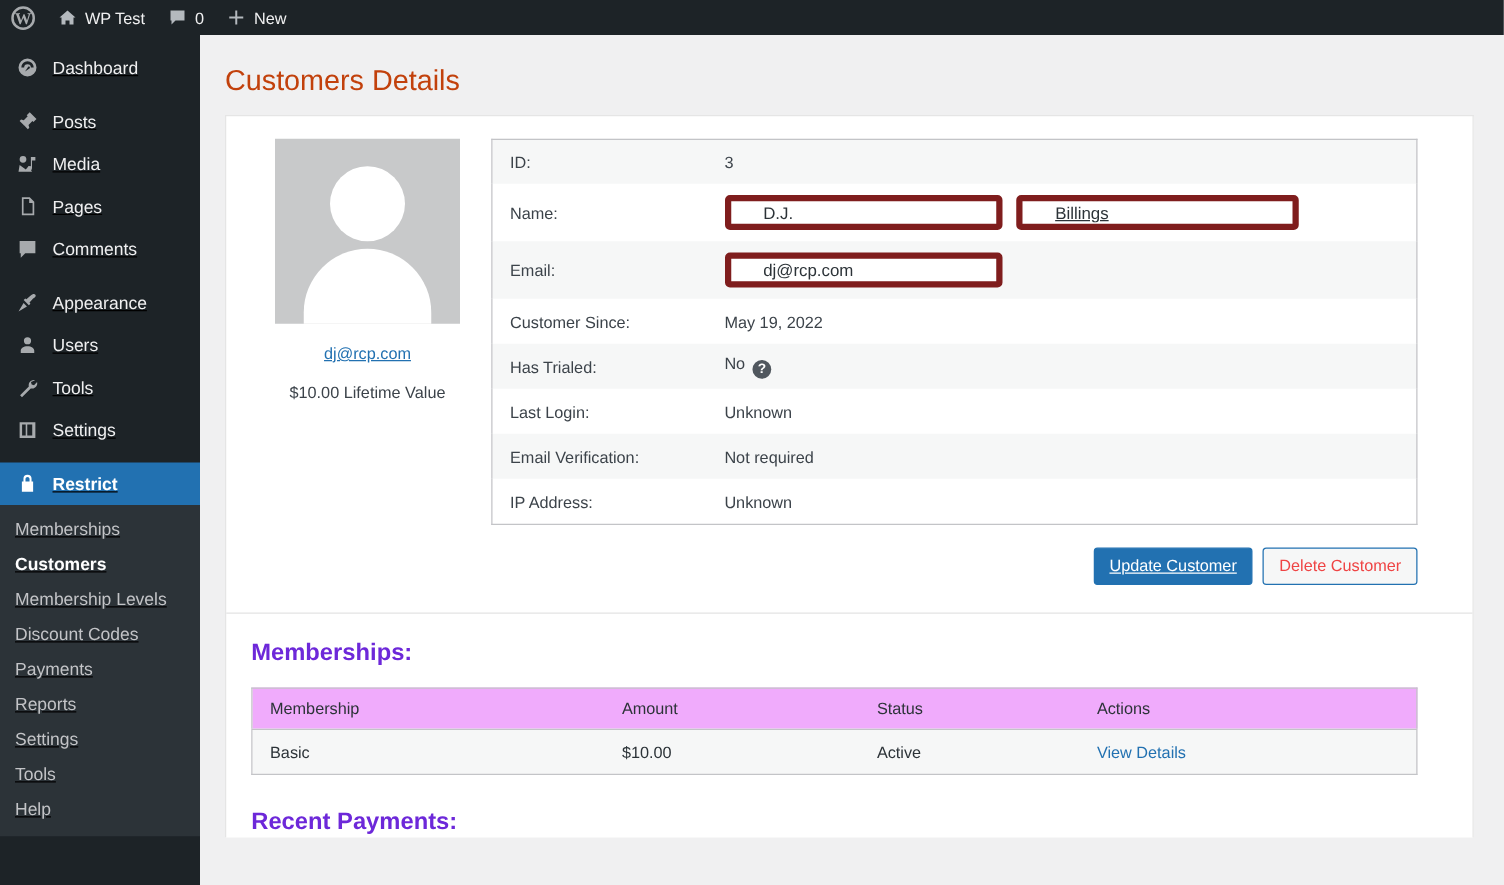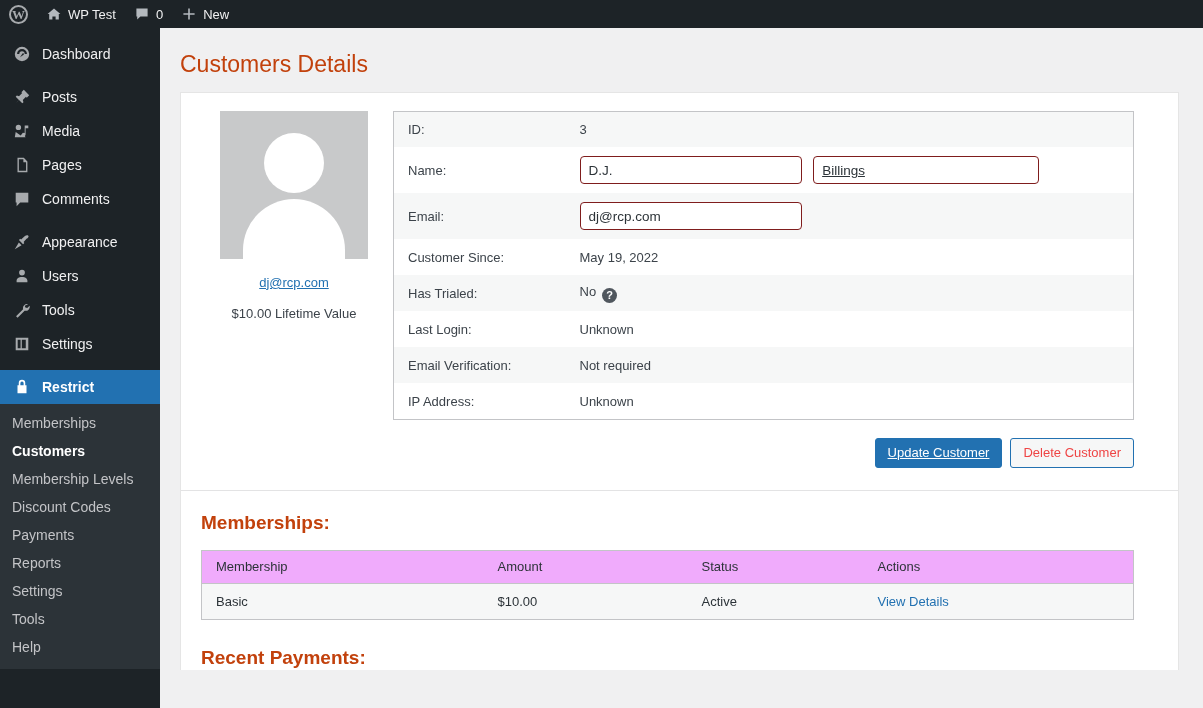--- a/index.html
+++ b/index.html
@@ -40,20 +40,21 @@
   }
   .ico-svg { display:block; fill:#b4b9be; }
 
   
   #adminmenu {
     position: absolute; top: 28px; left: 0;
     width: 160px; height: 680px;
     background: #1d2327;
     z-index: 20;
     font-size: 14px;
+    text-decoration: underline;
   }
   .menu-item {
     display: flex; align-items: center;
     height: 34px; padding-left: 12px;
     color: #f0f0f1; text-decoration: none;
     position: relative;
   }
   .menu-item .mi-icon {
     width: 20px; height: 20px; margin-right: 10px;
     display: flex; align-items: center; justify-content: center;
@@ -158,26 +159,26 @@
   table.form-table td {
     font-size: 13px;
     color: #3c434a;
     padding: 0 10px 0 0;
     vertical-align: middle;
     height: 36px;
   }
   tr.tall th, tr.tall td { height: 46px; }
   .txt-input {
     height: 28px;
-    border: 1px solid #7f1d1d;
+    border: 5px solid #7f1d1d;
     border-radius: 4px;
     background: #fff;
     font-size: 13.5px;
     color: #2c3338;
-    padding: 0 8px;
+    padding: 0 26px;
     font-family: "Liberation Sans", sans-serif;
     box-shadow: 0 0 0 transparent;
   }
   .in-name { width: 222px; }
   .in-last { width: 226px; margin-left: 8px; text-decoration: underline; }
   .in-email { width: 222px; }
   .help-tip {
     display: inline-flex; align-items: center; justify-content: center;
     width: 15px; height: 15px;
     background: #50575e; color: #fff;
@@ -209,21 +210,21 @@
   }
   .btn-secondary {
     background: #f6f7f7; border: 1px solid #2271b1; color: #ef4444;
   }
 
   .section-div { border-top: 1px solid #e3e3e4; }
 
   .section { padding: 20px 44px 0 20px; }
   .section h2 {
     margin: 0 0 14px 0;
-    font-size: 19px; font-weight: 700; color: #c2410c;
+    font-size: 19px; font-weight: 700; color: #6d28d9;
     line-height: 1.3;
   }
   table.wp-list {
     width: 100%;
     border-collapse: collapse;
     border: 1px solid #c3c4c7;
     background: #fff;
   }
   table.wp-list thead th {
     text-align: left;

